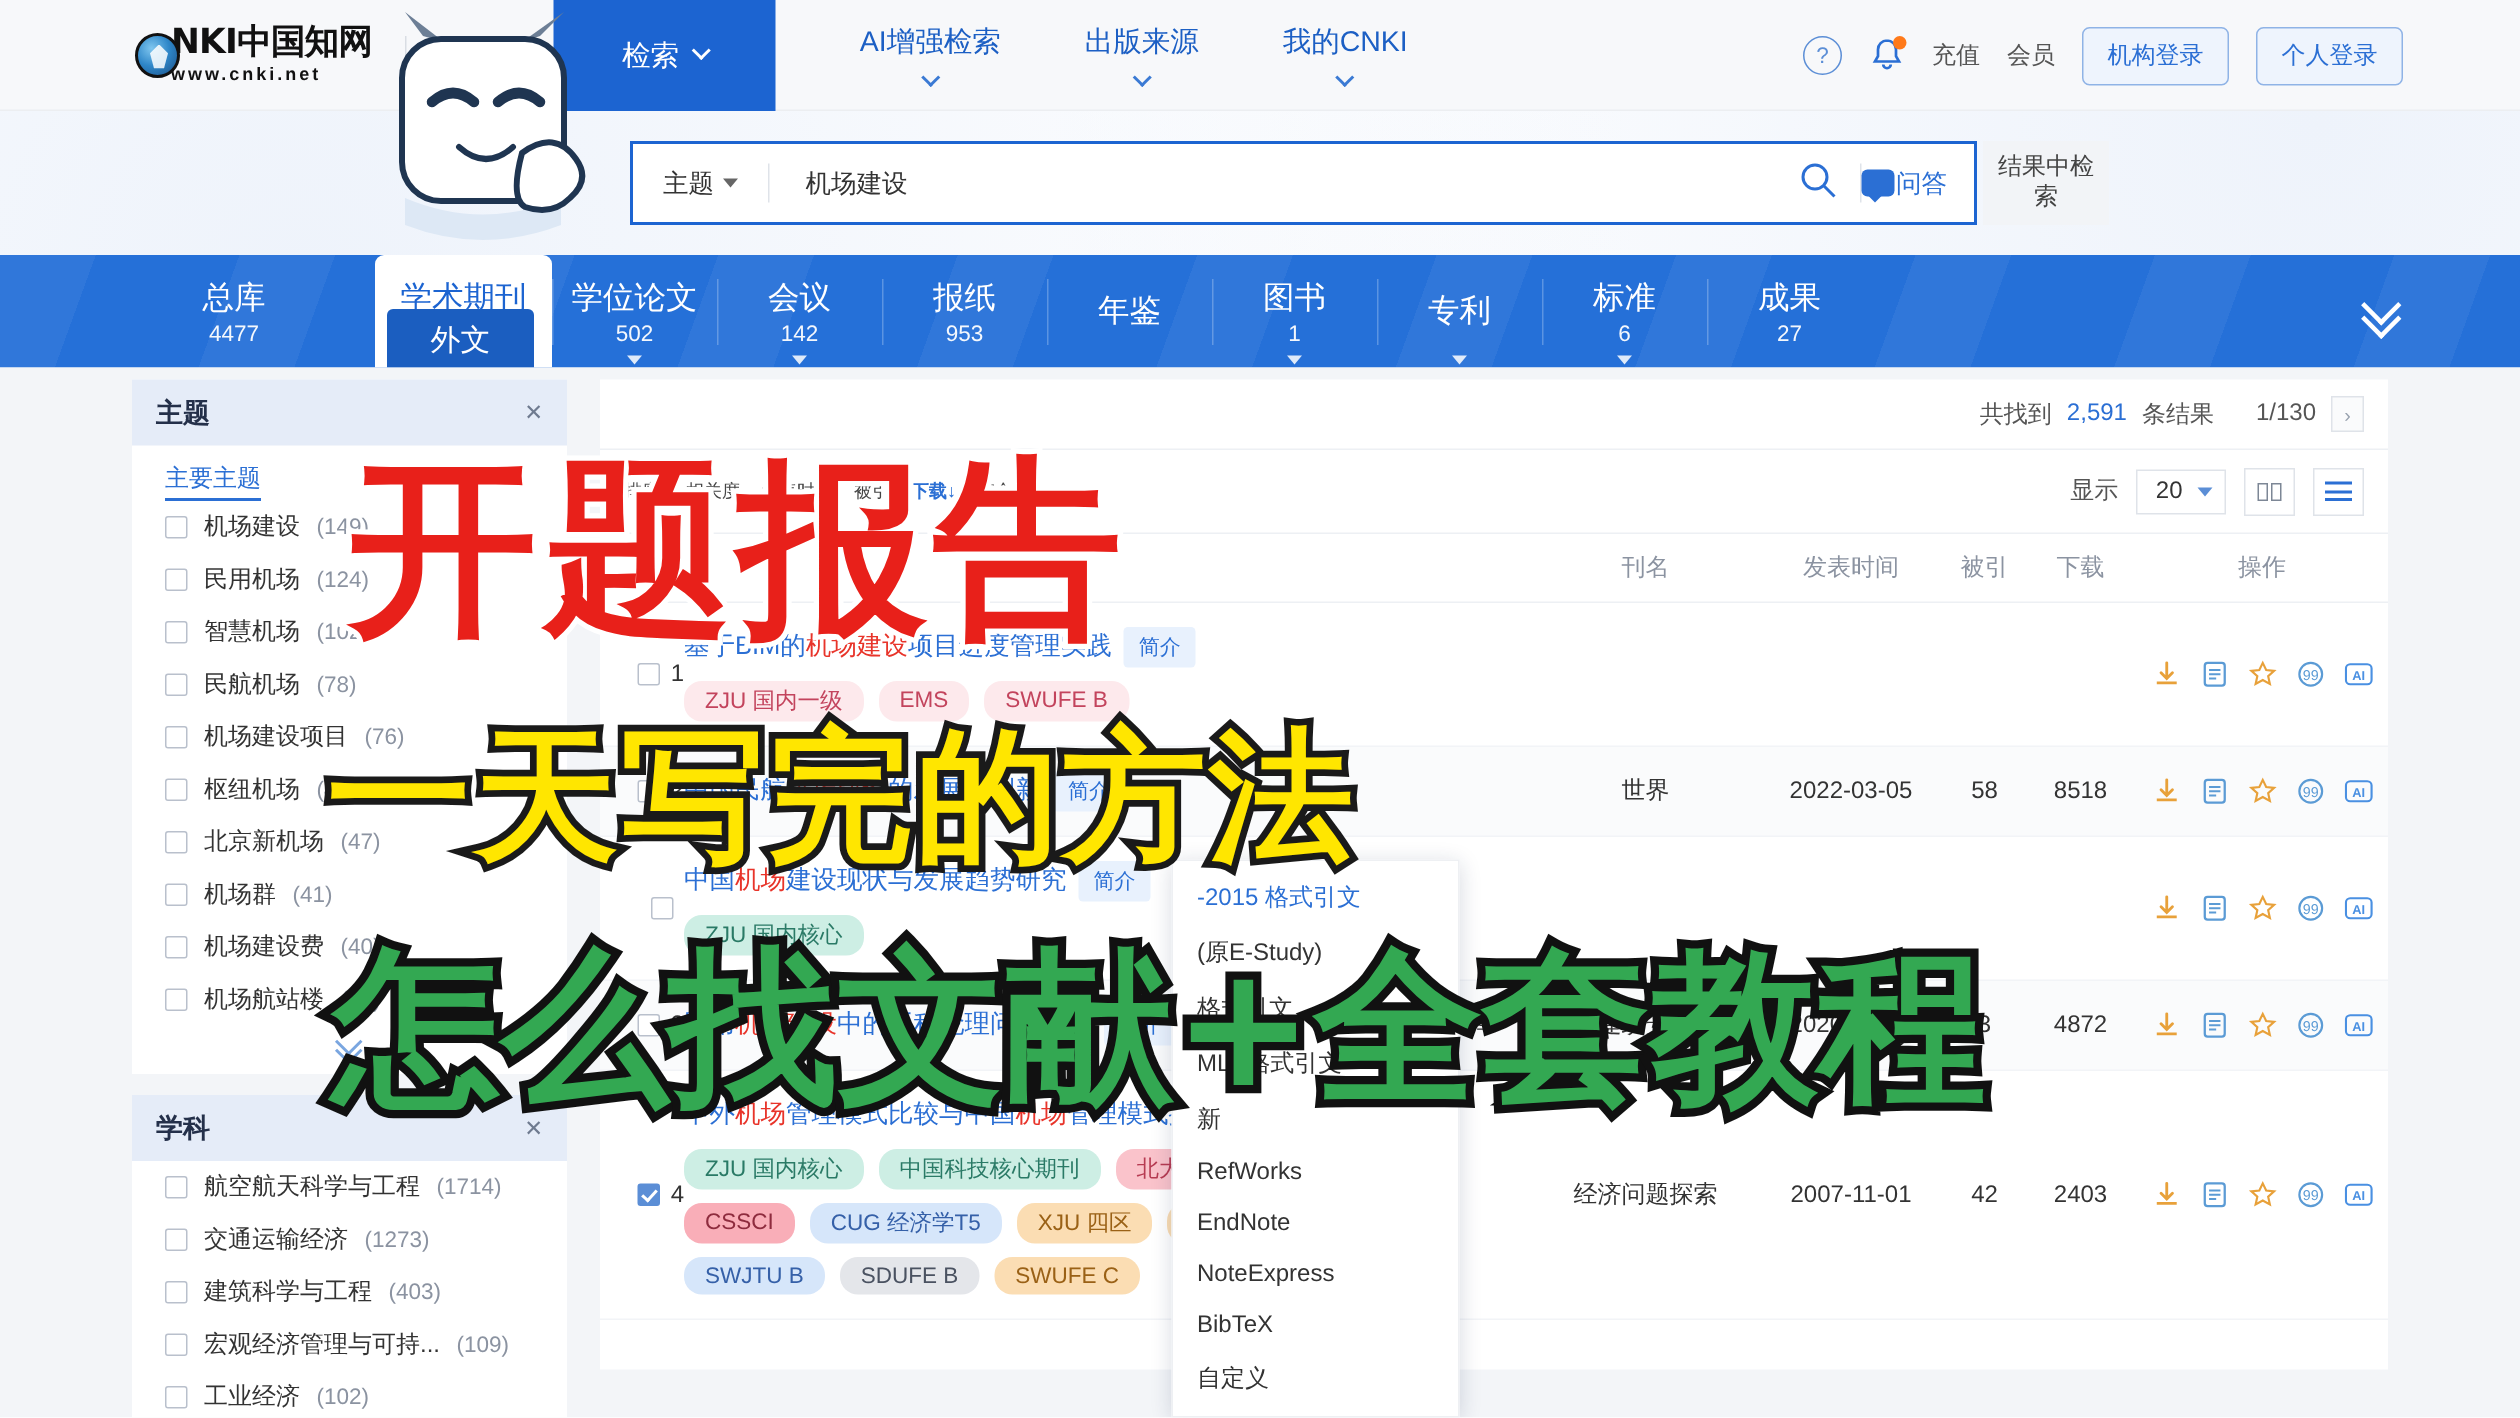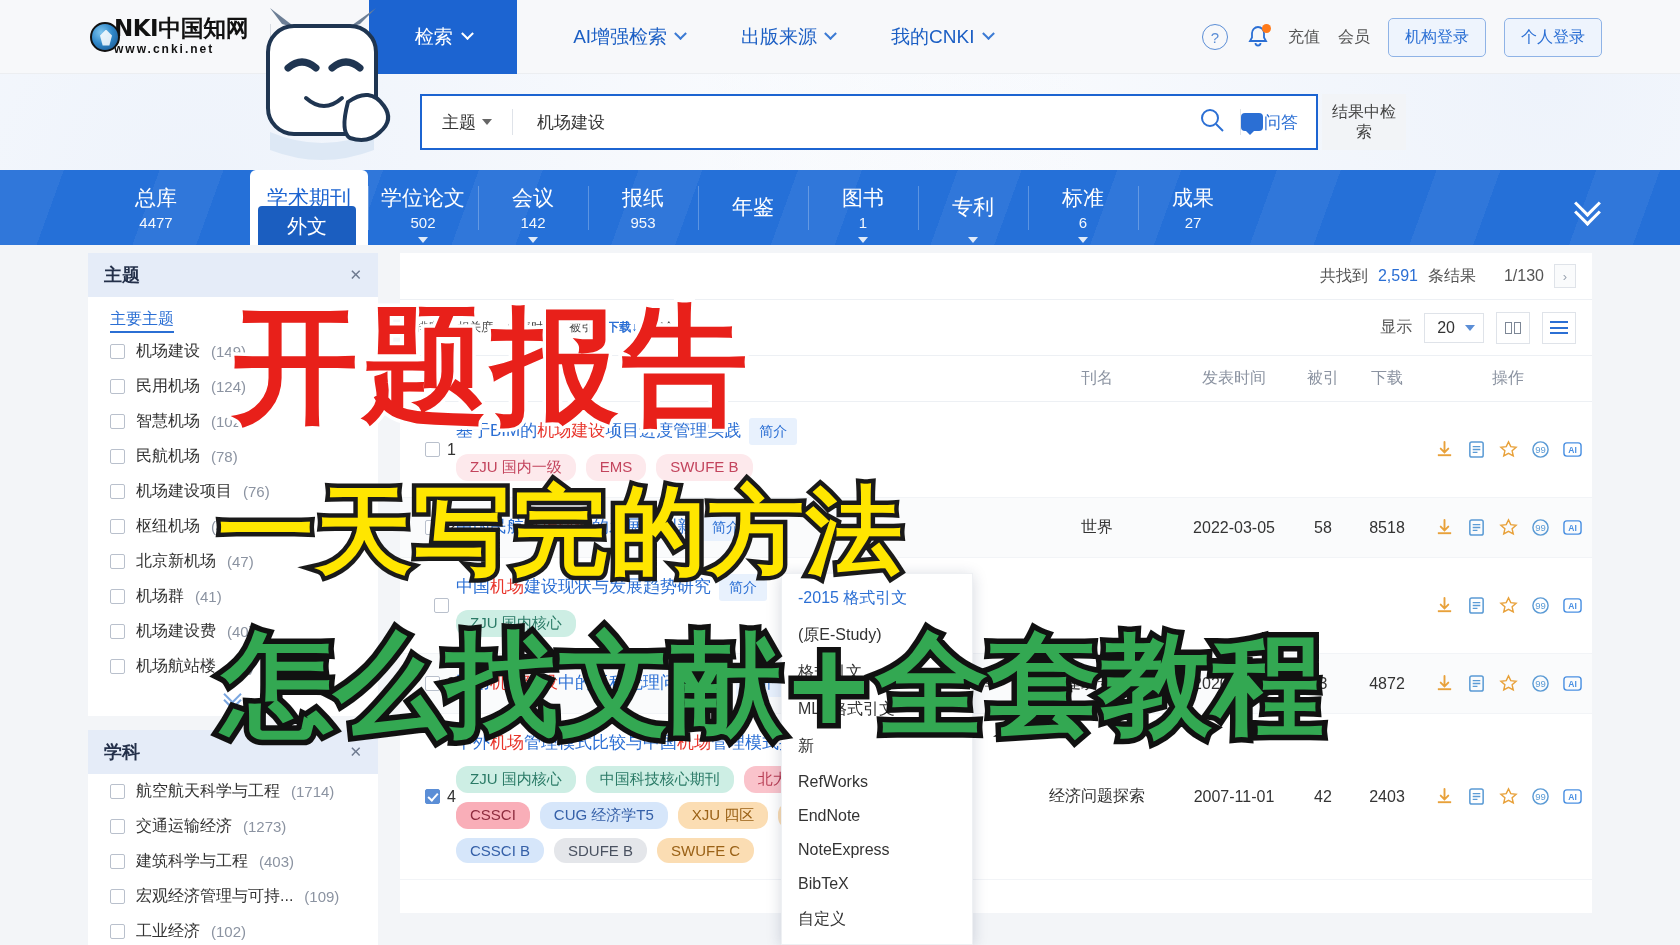--- a/index.html
+++ b/index.html
@@ -35,21 +35,21 @@
   .lib-select { display:flex; align-items:center; gap:7px; font-size:19px; color:#222; font-weight:700; }
   .caret-dn { width:0;height:0;border-left:5px solid transparent;border-right:5px solid transparent;border-top:6px solid #333; }
 
   .nav-tab-active {
     height: 74px; width: 148px; background:#1c64d1; color:#fff;
     display:flex; align-items:center; justify-content:center; gap:10px;
     font-size:19px; margin-left: 25px;
   }
   .nav-item {
     display:flex; align-items:center; gap:9px; font-size:19px; color:#1c5fc4;
-    margin-left: 56px; white-space:nowrap;
+    margin-left: 56px; white-space:nowrap;flex-direction:column;
   }
   .chev { width:9px;height:9px;border-right:2px solid #3b7ad4;border-bottom:2px solid #3b7ad4; transform: rotate(45deg) translate(-2px,-2px); }
   .chev.white { border-color:#fff; }
 
   .nav-right { position:absolute; right: 78px; top:0; height:74px; display:flex; align-items:center; gap:18px; }
   .ico-q { width:26px;height:26px;border:1.6px solid #5b8ed6;border-radius:50%;color:#5b8ed6;font-size:15px;display:flex;align-items:center;justify-content:center;}
   .ico-bell { position:relative; width:24px;height:26px; }
   .ico-bell svg { display:block; }
   .bell-dot { position:absolute; right:-1px; top:0; width:9px;height:9px;border-radius:50%;background:#ff7a1a; }
   .plain-link { font-size:16px; color:#555; }
@@ -711,21 +711,21 @@
               <td class="c-title">
                 <div class="ttl"><span>中外</span><span class="hl">机场</span><span>管理模式比较与中国</span><span class="hl">机场</span><span>管理模式探讨</span><span class="tag-brief">简介</span></div>
                 <div class="badges">
                   <span class="badge" style="background: rgb(205, 238, 228); color: rgb(42, 122, 102);">ZJU 国内核心</span>
                   <span class="badge" style="background: rgb(205, 238, 228); color: rgb(42, 122, 102);">中国科技核心期刊</span>
                   <span class="badge" style="background: rgb(250, 195, 203); color: rgb(183, 59, 82);">北大中文核心</span>
                   <span class="badge" style="background: rgb(249, 174, 184); color: rgb(142, 44, 62);">CSSCI</span>
                   <span class="badge" style="background: rgb(214, 230, 250); color: rgb(53, 96, 168);">CUG 经济学T5</span>
                   <span class="badge" style="background: rgb(251, 221, 179); color: rgb(154, 97, 22);">XJU 四区</span>
                   <span class="badge" style="background: rgb(251, 221, 179); color: rgb(154, 97, 22);">CQU C</span>
-                  <span class="badge" style="background: rgb(214, 230, 250); color: rgb(53, 96, 168);">CSSCI B</span>
+                  <span class="badge" style="background: rgb(214, 230, 250); color: rgb(53, 96, 168);">SWJTU B</span>
                   <span class="badge" style="background: rgb(228, 230, 234); color: rgb(74, 82, 97);">SDUFE B</span>
                   <span class="badge" style="background: rgb(251, 221, 179); color: rgb(154, 97, 22);">SWUFE C</span>
                 </div>
               </td>
               <td class="c-author">刘明</td>
               <td class="c-src">经济问题探索</td>
               <td class="c-date">2007-11-01</td>
               <td class="c-cite">42</td>
               <td class="c-dl">2403</td>
               <td class="c-ops">

